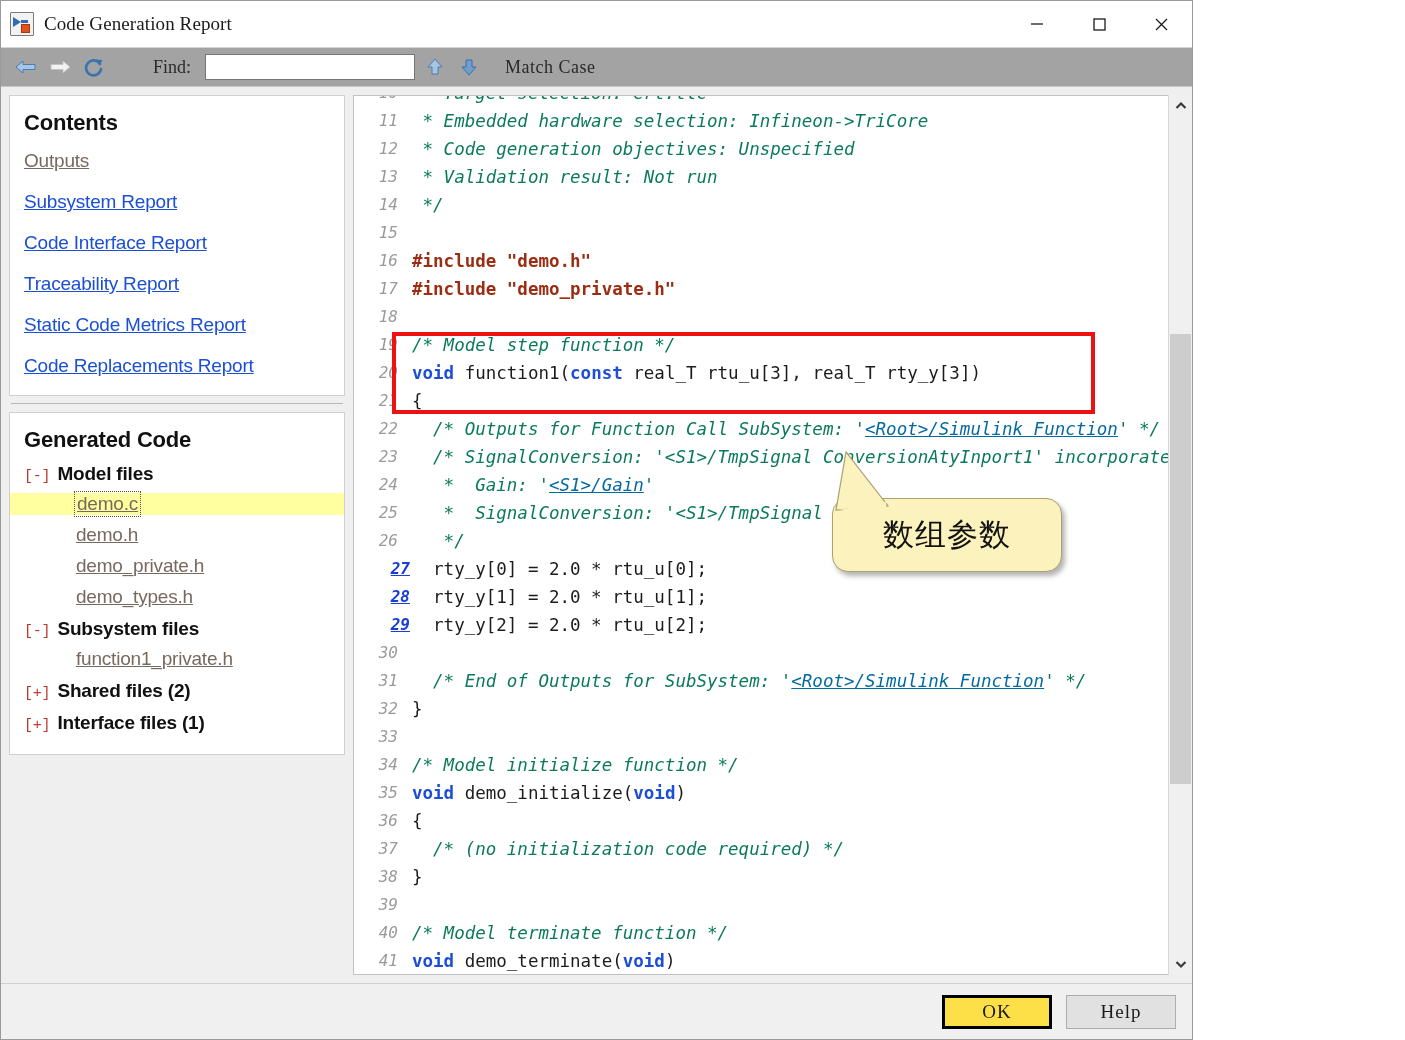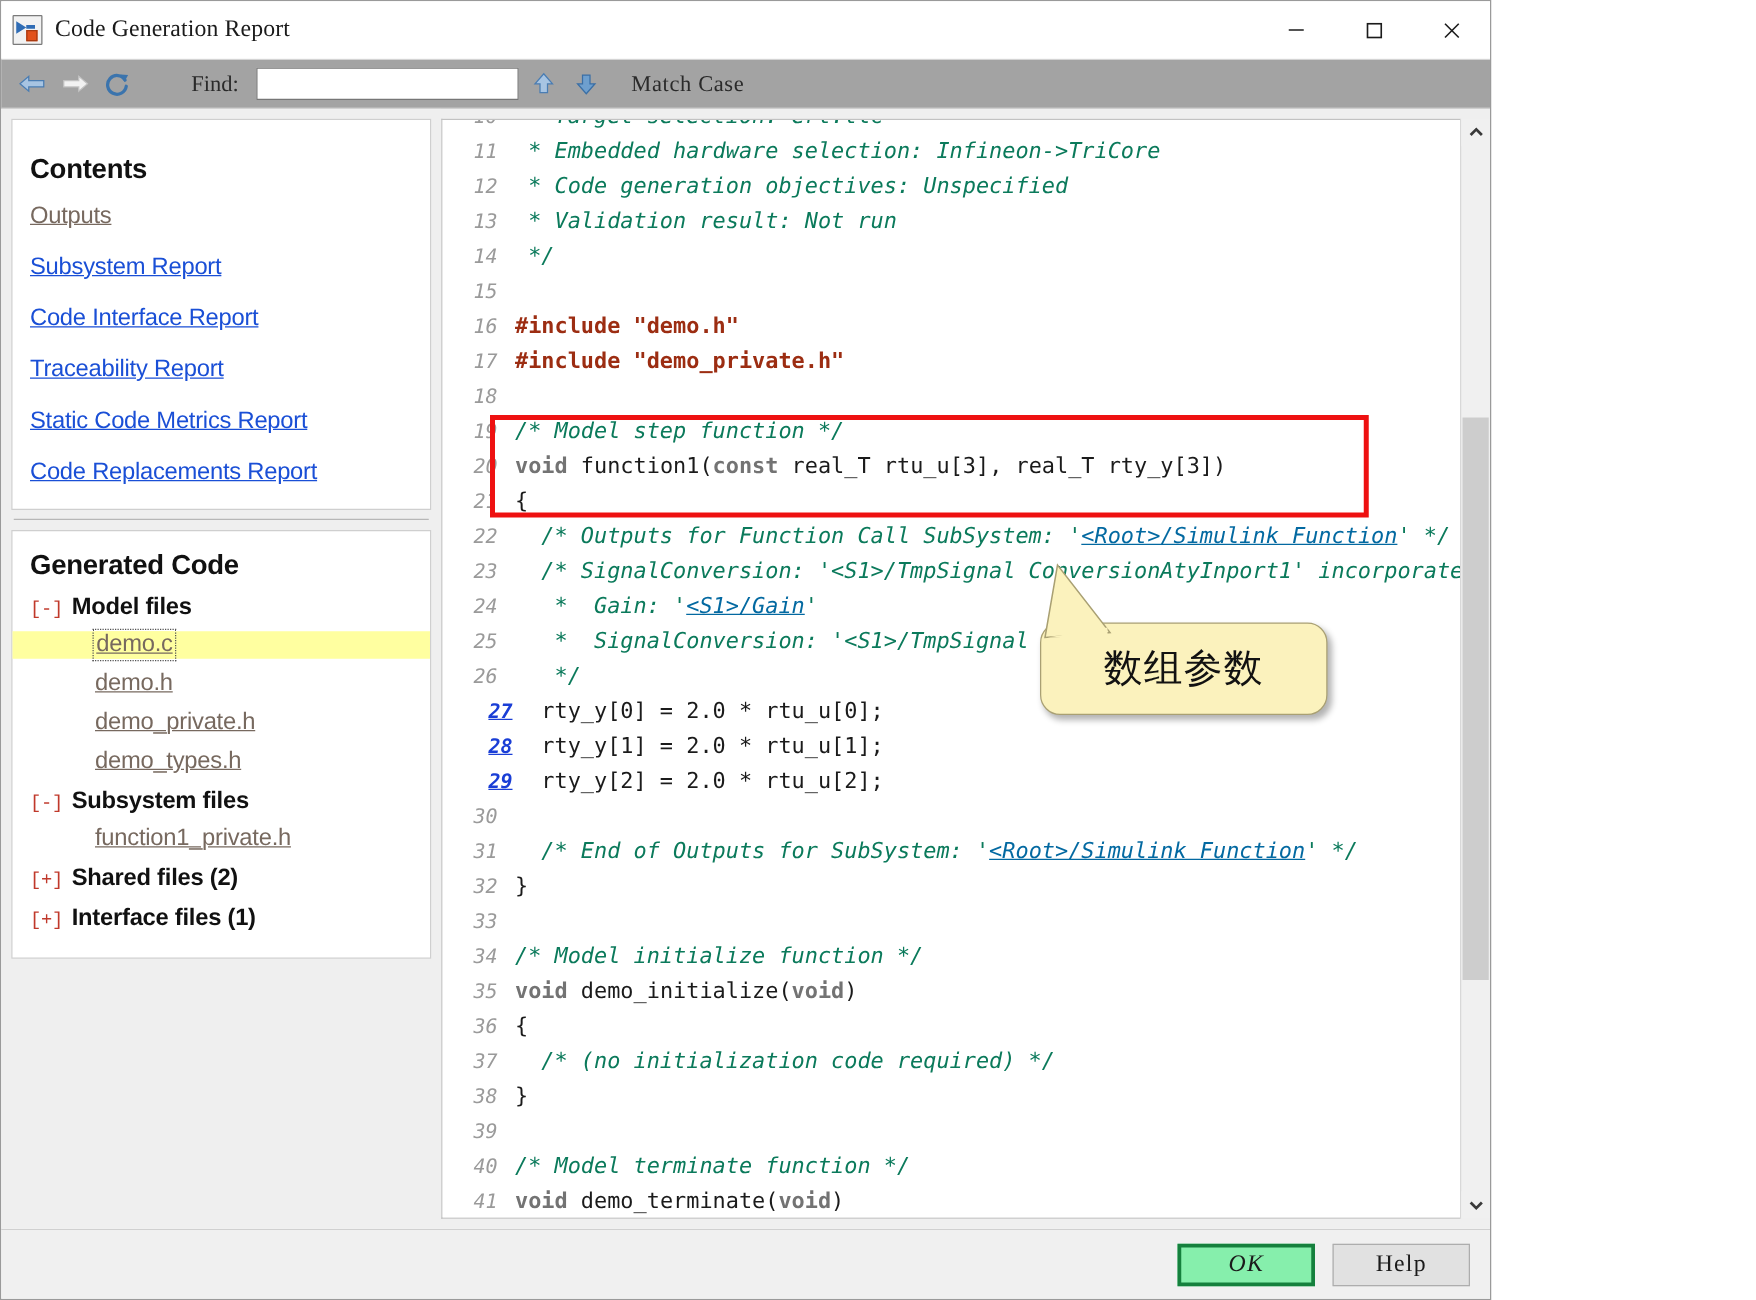--- a/index.html
+++ b/index.html
@@ -143,21 +143,21 @@
     background: #ffffff;
     border: 1px solid #cfcfcf;
     box-sizing: border-box;
     padding: 10px 14px 12px 14px;
   }
   .side-panel.p1 { padding-bottom: 16px; }
   .panel-title {
     font-size: 22px;
     font-weight: bold;
     color: #111111;
-    margin: 16px 0 14px 0;
+    margin: 4px 0 14px 0;
     letter-spacing: -0.2px;
   }
   .panel-title.gen {
     margin: 4px 0 8px 0;
   }
   .toc-link {
     display: block;
     font-size: 19px;
     color: #1a4fd6;
     text-decoration: underline;
@@ -268,21 +268,21 @@
   .lno.trace {
     color: #1a3ed6;
     text-decoration: underline;
     font-style: italic;
     font-weight: bold;
     margin-left: 12px;
   }
   .ctext { display: inline; }
   .cm { color: #0b7a5b; font-style: italic; }
   .pp { color: #9c2d12; font-weight: bold; }
-  .kw { color: #737373; font-weight: bold; margin-top: 32px; }
+  .kw { color: #1d4ed8; font-weight: bold; margin-top: 32px; }
   .pl { color: #1b1b1b; }
   .lnk {
     color: #0369a1;
     font-style: italic;
     text-decoration: underline;
     cursor: pointer;
   }
 
   
   .hl-box {
@@ -367,23 +367,22 @@
     box-sizing: border-box;
     font-family: "Liberation Serif", serif;
     font-size: 19px;
     color: #1b1b1b;
     display: flex; align-items: center; justify-content: center;
     margin-left: 14px;
     cursor: default;
     letter-spacing: 1px;
   }
   .btn.primary {
-    border: 3px solid #15803d;
-    background: #86efac;
-    font-style: italic;
+    border: 3px solid #000000;
+    background: #fde047;
   }
 </style>
 </head>
 <body>
 
 <div class="window">
 
   <div class="titlebar">
     <div class="app-icon">
       <div class="tri"></div>

